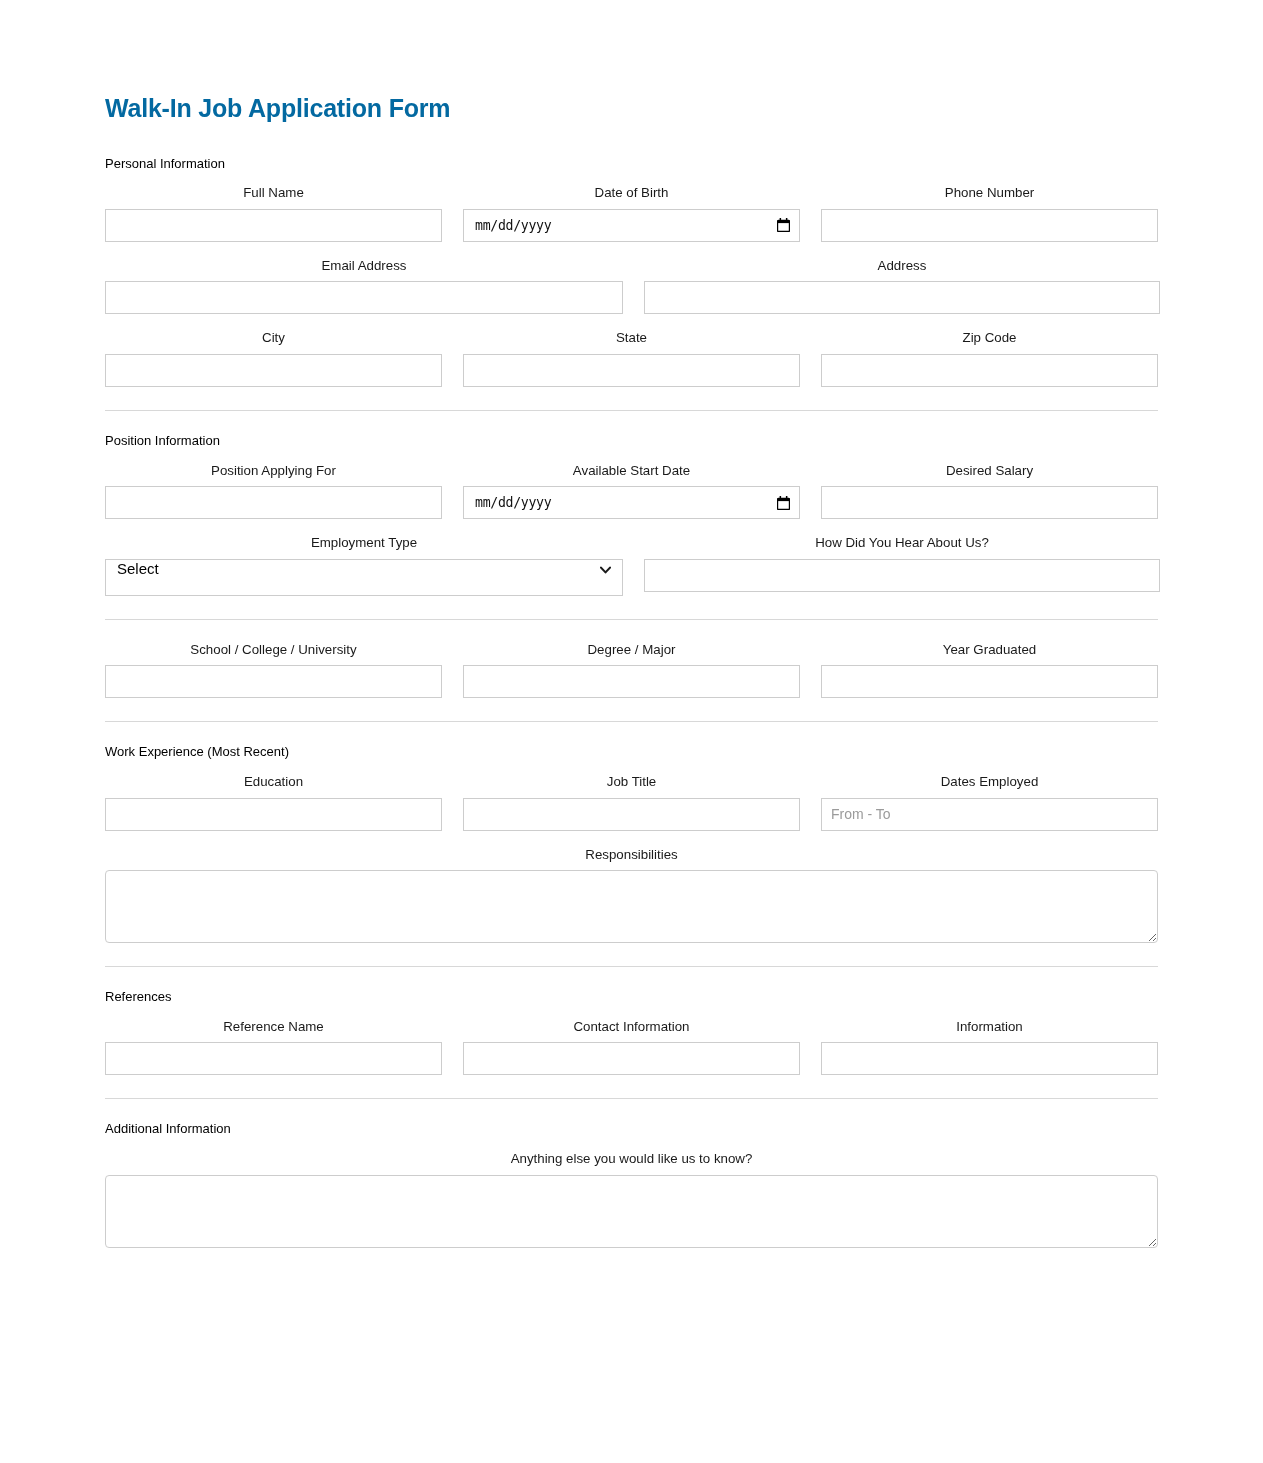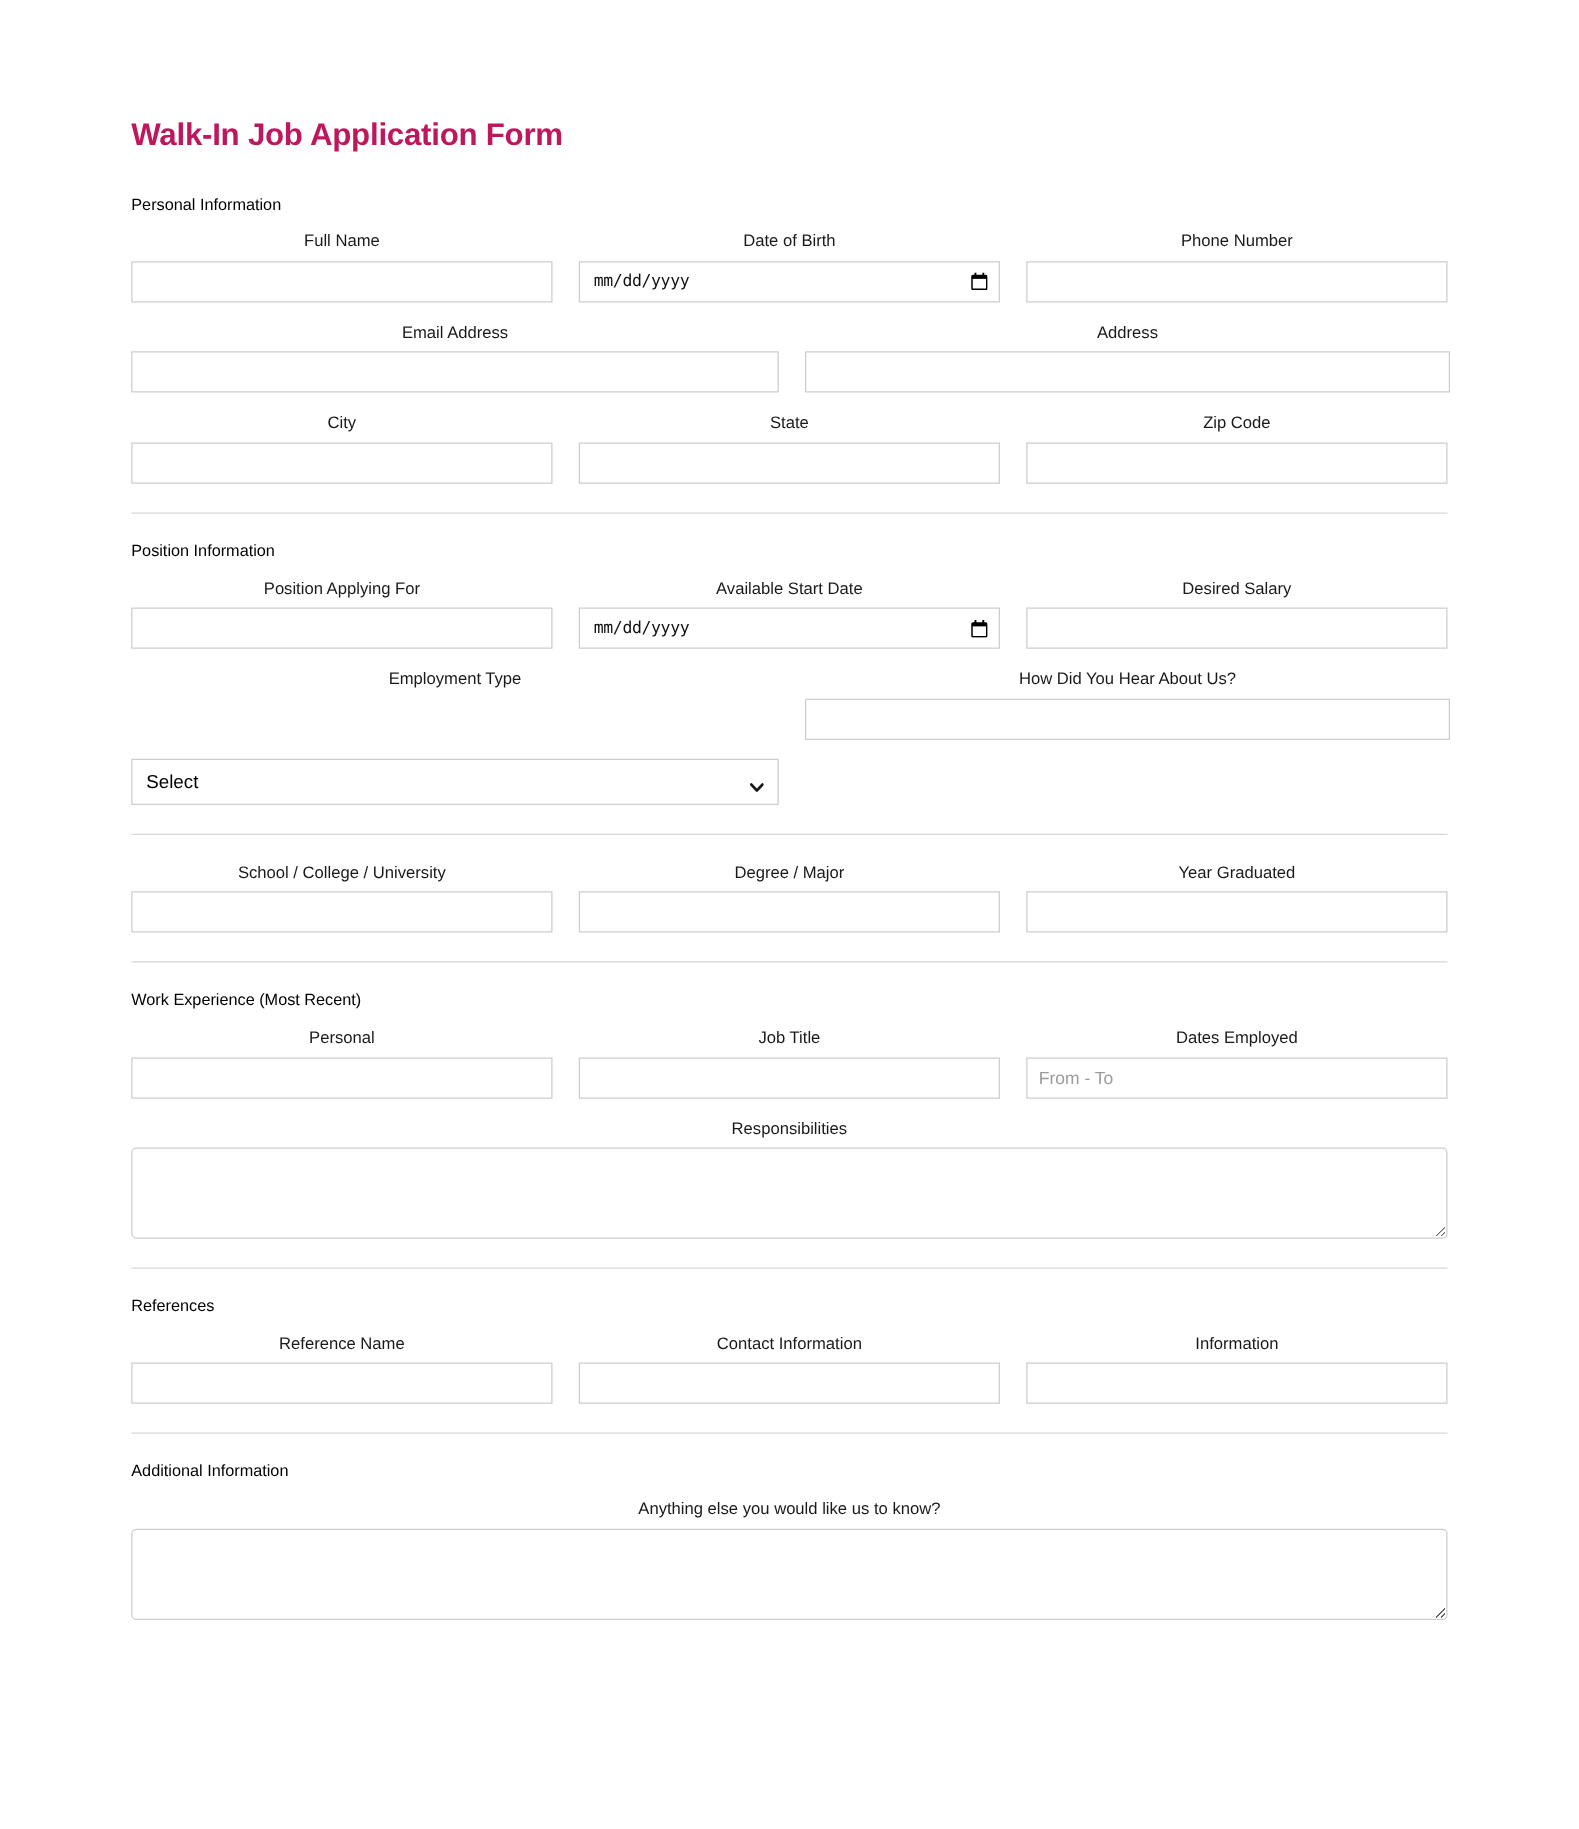--- a/index.html
+++ b/index.html
@@ -25,21 +25,21 @@
     padding: 95px 105px 0 105px;
     box-sizing: border-box;
     width: 1263px;
   }
   .form-title {
     font-size: 25px;
     font-weight: bold;
     letter-spacing: -0.2px;
     margin: 0 0 33px 0;
     line-height: 1.1;
-    color: #be185d;
+    color: #0369a1;
   }
   .section {
     margin: 0;
   }
   .section-heading {
     font-size: 13px;
     font-weight: normal;
     margin: 0 0 14px 0;
     line-height: 1.2;
     color: #000;
@@ -107,26 +107,24 @@
     letter-spacing: -0.3px;
   }
   .calendar-icon {
     display: inline-block;
     width: 13px;
     height: 14px;
     flex: none;
   }
   .control-select {
     display: flex;
-    align-items: center;
     justify-content: space-between;
     height: 37px;
     padding: 0 11px 0 11px;
     font-size: 15px;
-    margin-top: 48px;
   }
   .select-value {
     font-size: 15px;
     color: #000;
   }
   .chevron {
     width: 11px;
     height: 8px;
     flex: none;
   }
@@ -251,21 +249,21 @@
               <div class="field-label">Year Graduated</div>
               <input type="text" class="control" placeholder="" style="">
             </div>
           </div>
         </div>
         <hr class="divider">
         <div class="section">
           <div class="section-heading">Work Experience (Most Recent)</div>
           <div class="row row-3">
             <div class="field">
-              <div class="field-label">Personal</div>
+              <div class="field-label">Education</div>
               <input type="text" class="control" placeholder="" style="">
             </div>
             <div class="field">
               <div class="field-label">Job Title</div>
               <input type="text" class="control" placeholder="" style="">
             </div>
             <div class="field">
               <div class="field-label">Dates Employed</div>
               <input type="text" class="control" placeholder="From - To" style="">
             </div>

